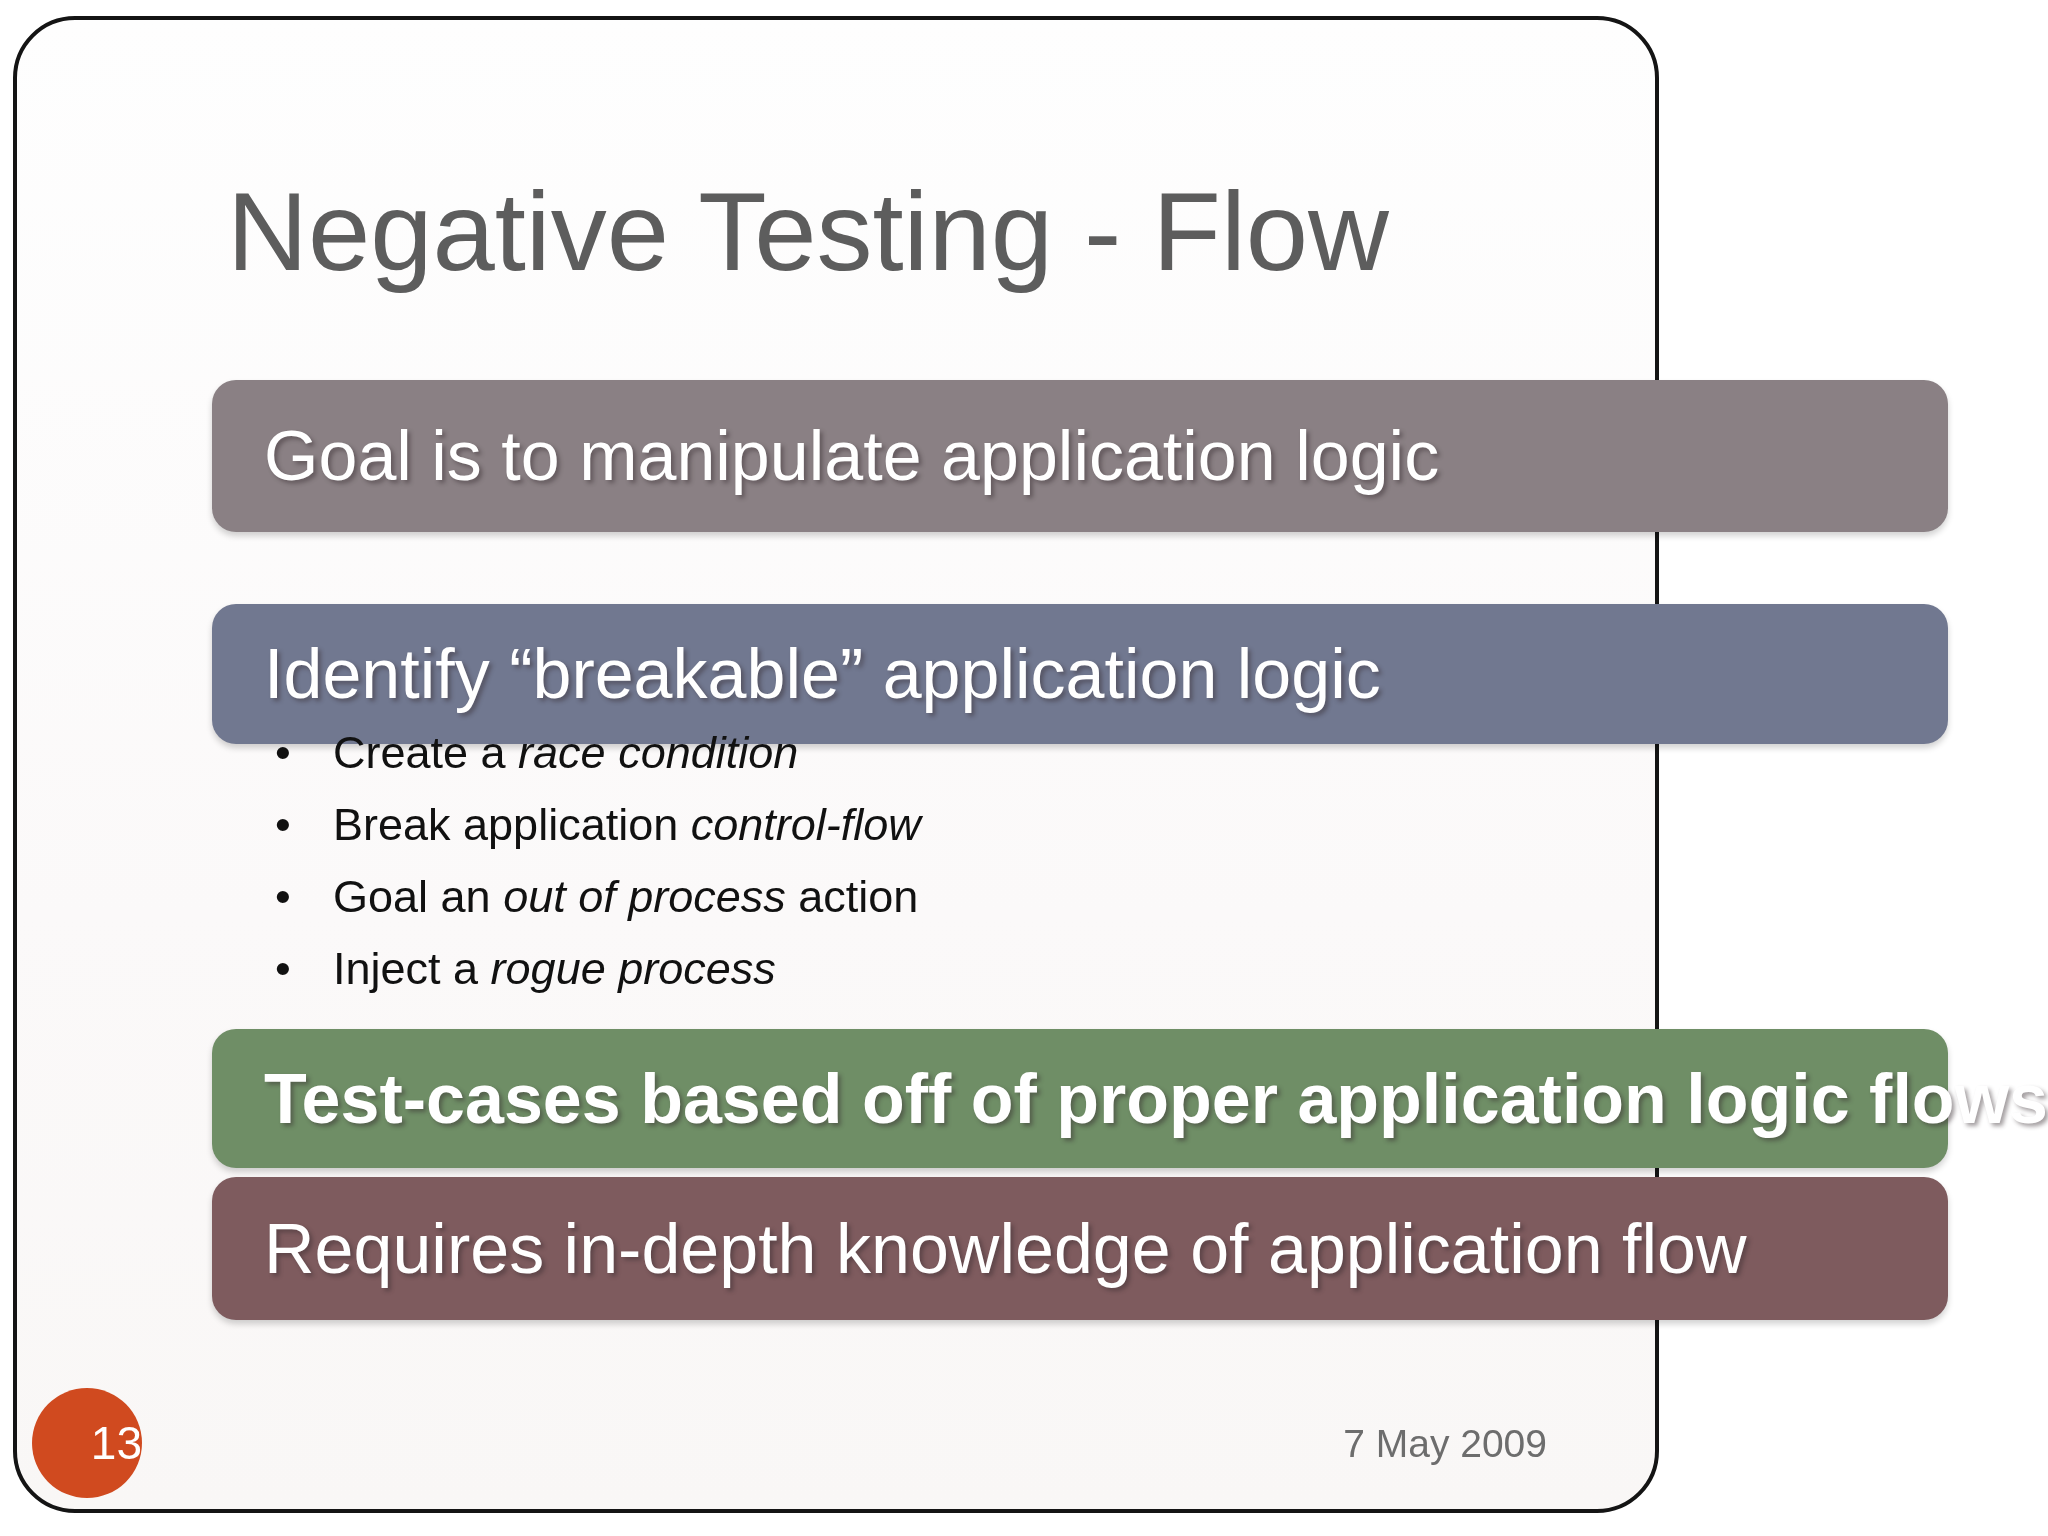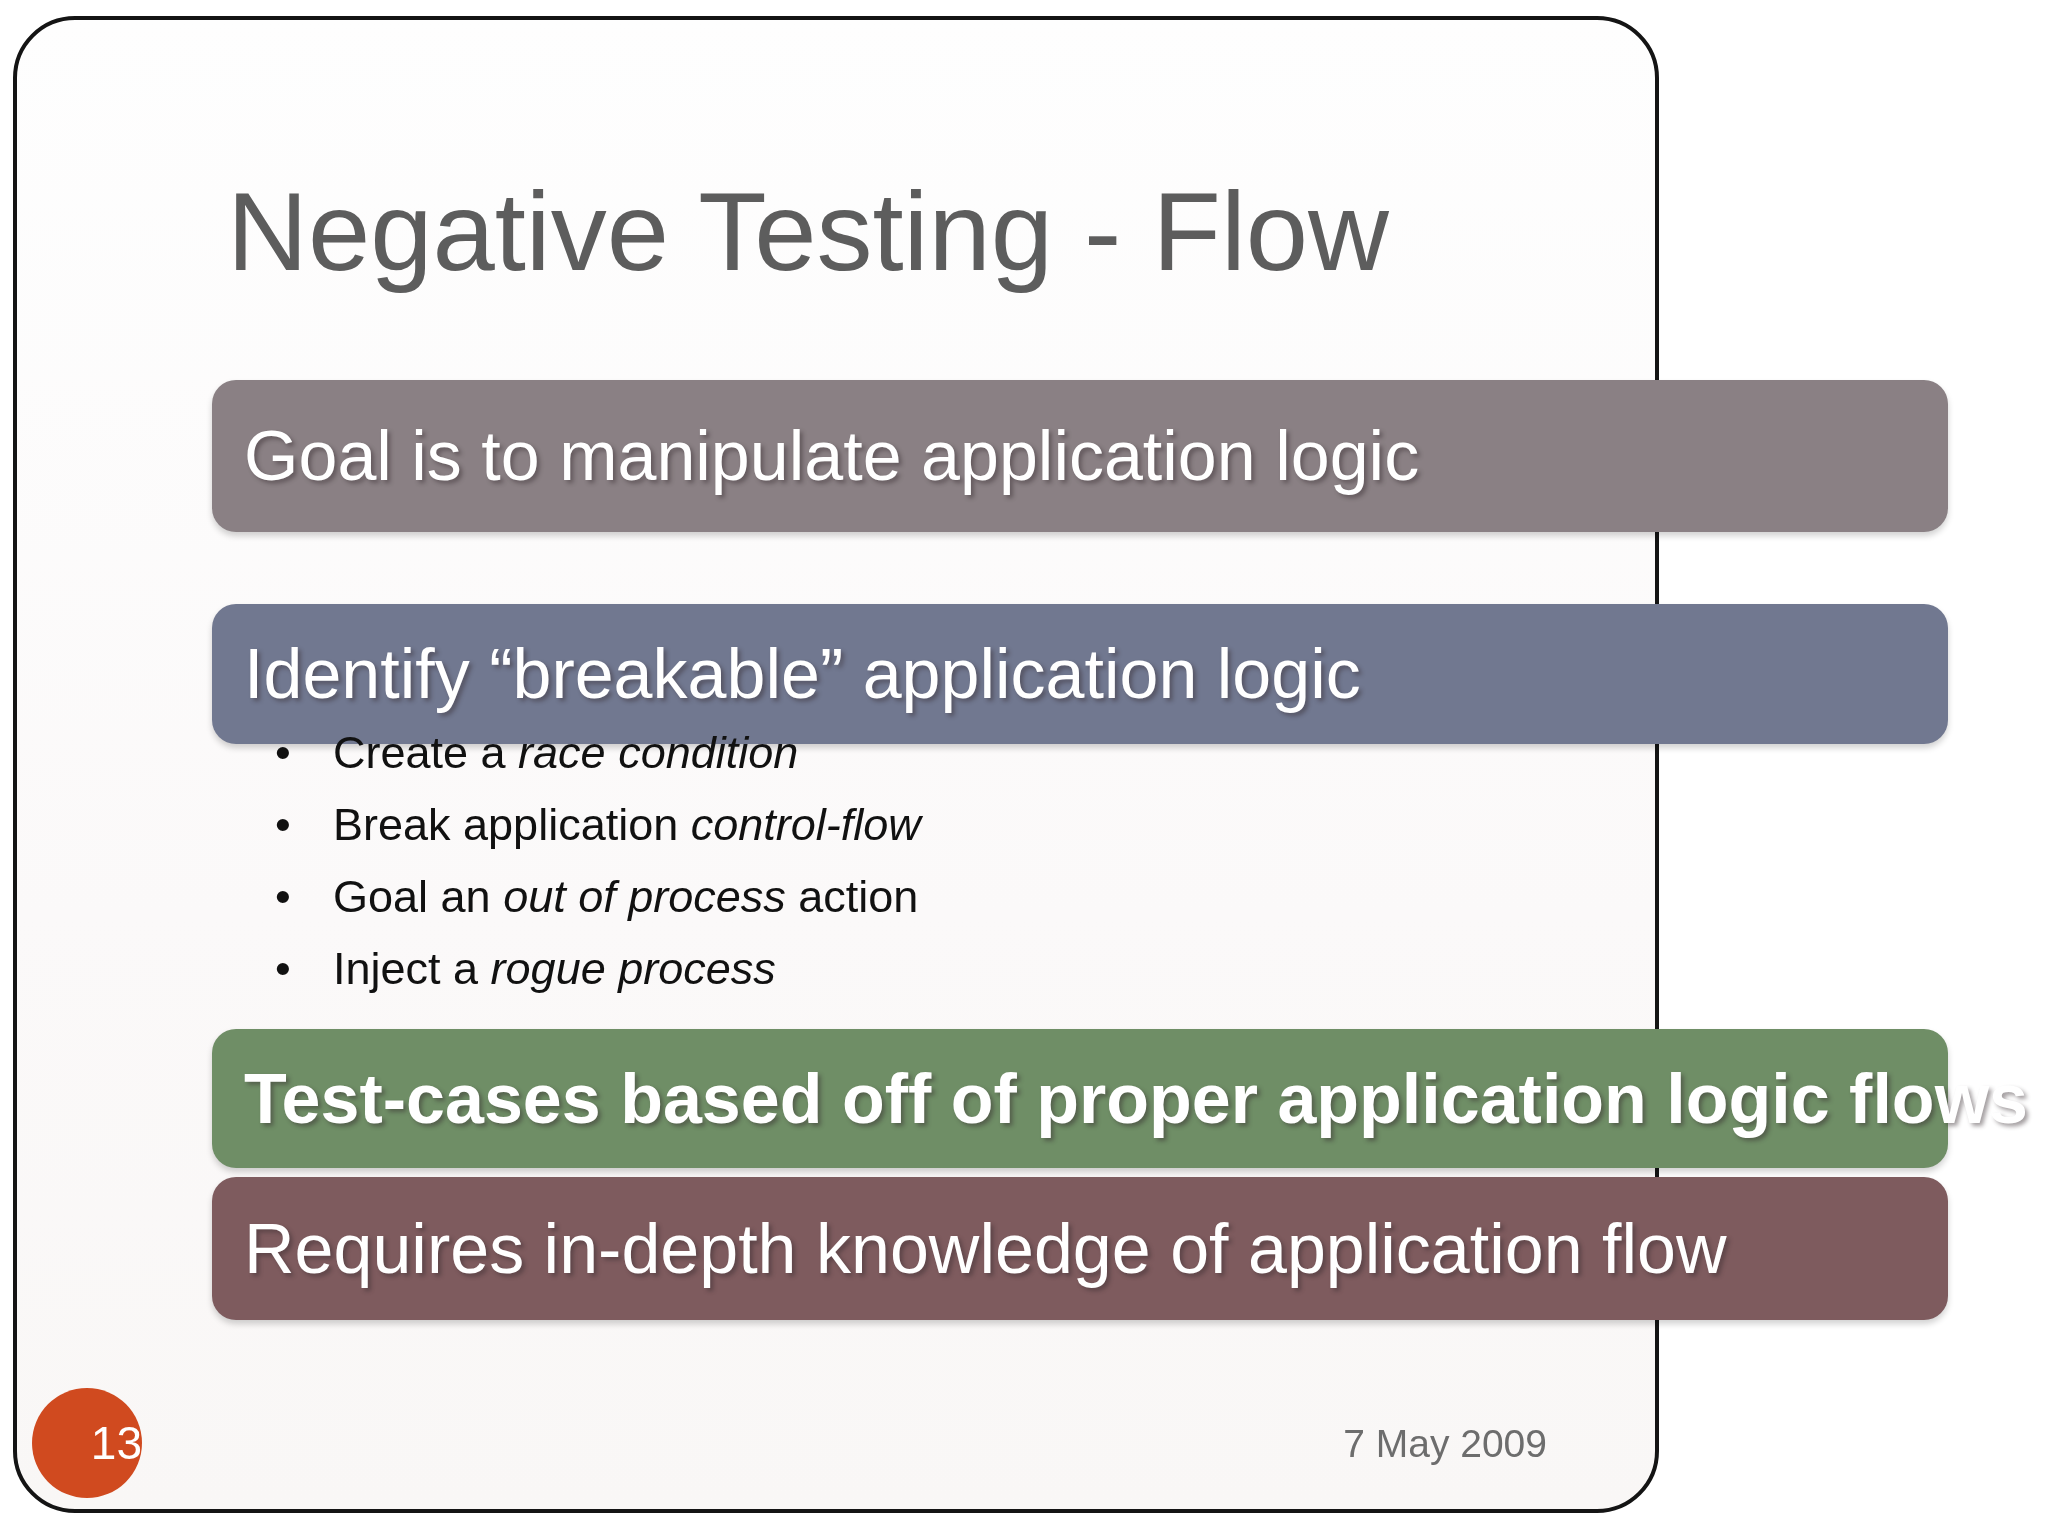--- a/index.html
+++ b/index.html
@@ -26,21 +26,21 @@
     color: #5d5d5d;
     white-space: nowrap;
   }
   .bar {
     position: absolute;
     left: 195px;
     width: 1736px;
     border-radius: 24px;
     display: flex;
     align-items: center;
-    padding-left: 32px;
+    padding-left: 52px;
     color: #ffffff;
     font-size: 70px;
     white-space: nowrap;
     text-shadow: 3px 3px 4px rgba(50, 40, 45, 0.45);
     box-shadow: 0 4px 6px rgba(0, 0, 0, 0.18);
   }
   .bar-goal     { top: 360px;  height: 152px; }
   .bar-identify { top: 584px;  height: 140px; }
   .bar-test     { top: 1009px; height: 139px; }
   .bar-requires { top: 1157px; height: 143px; }

